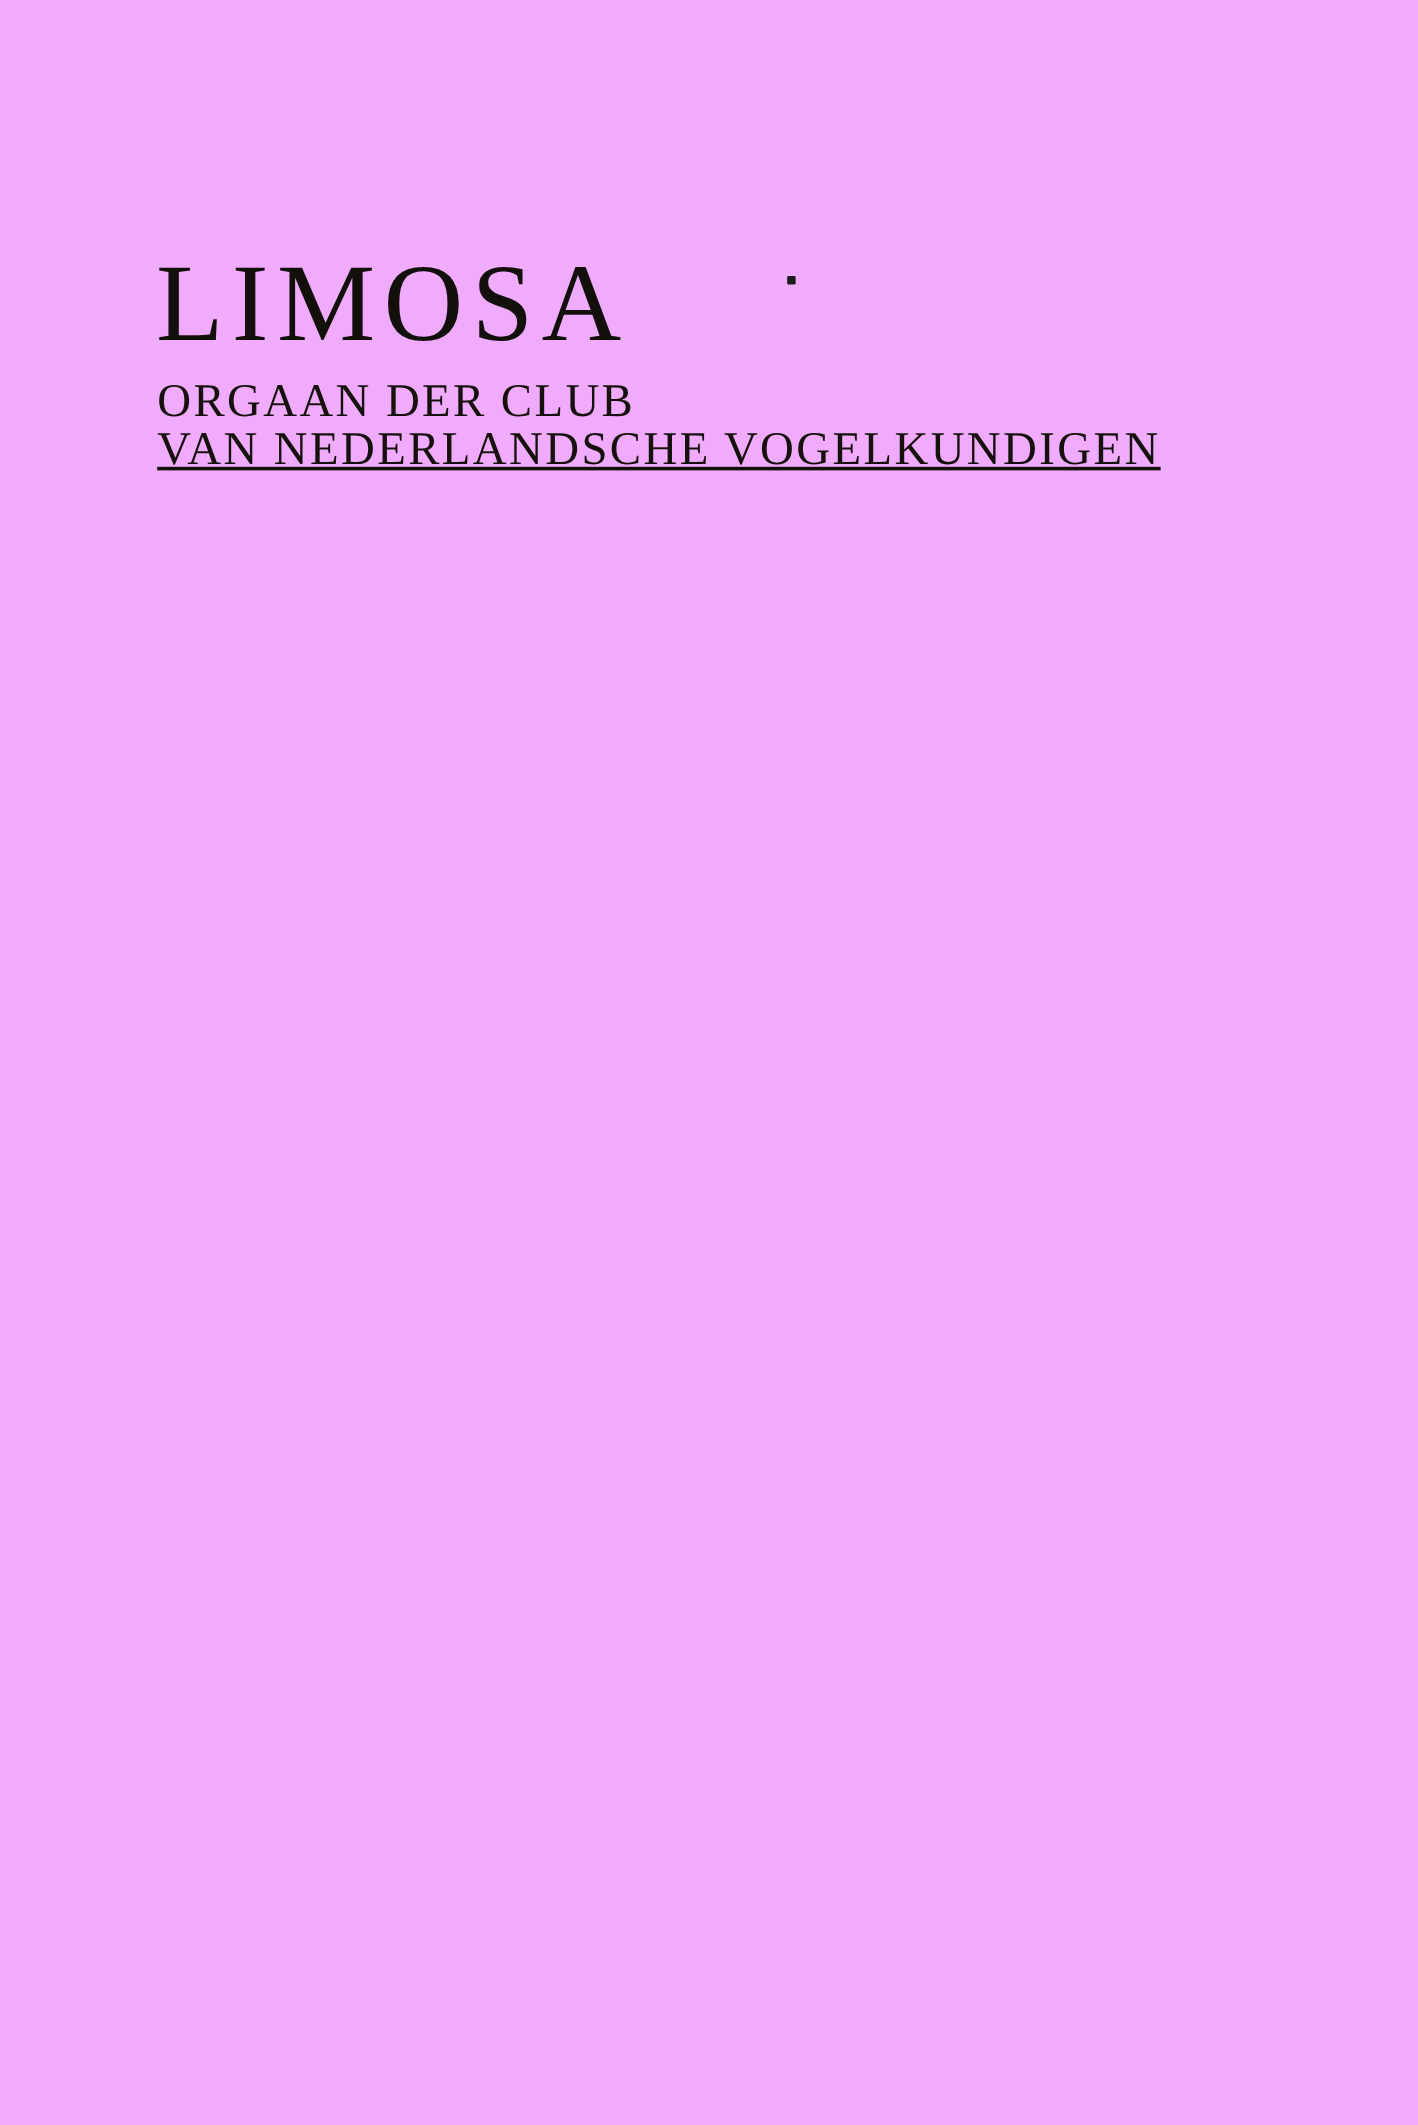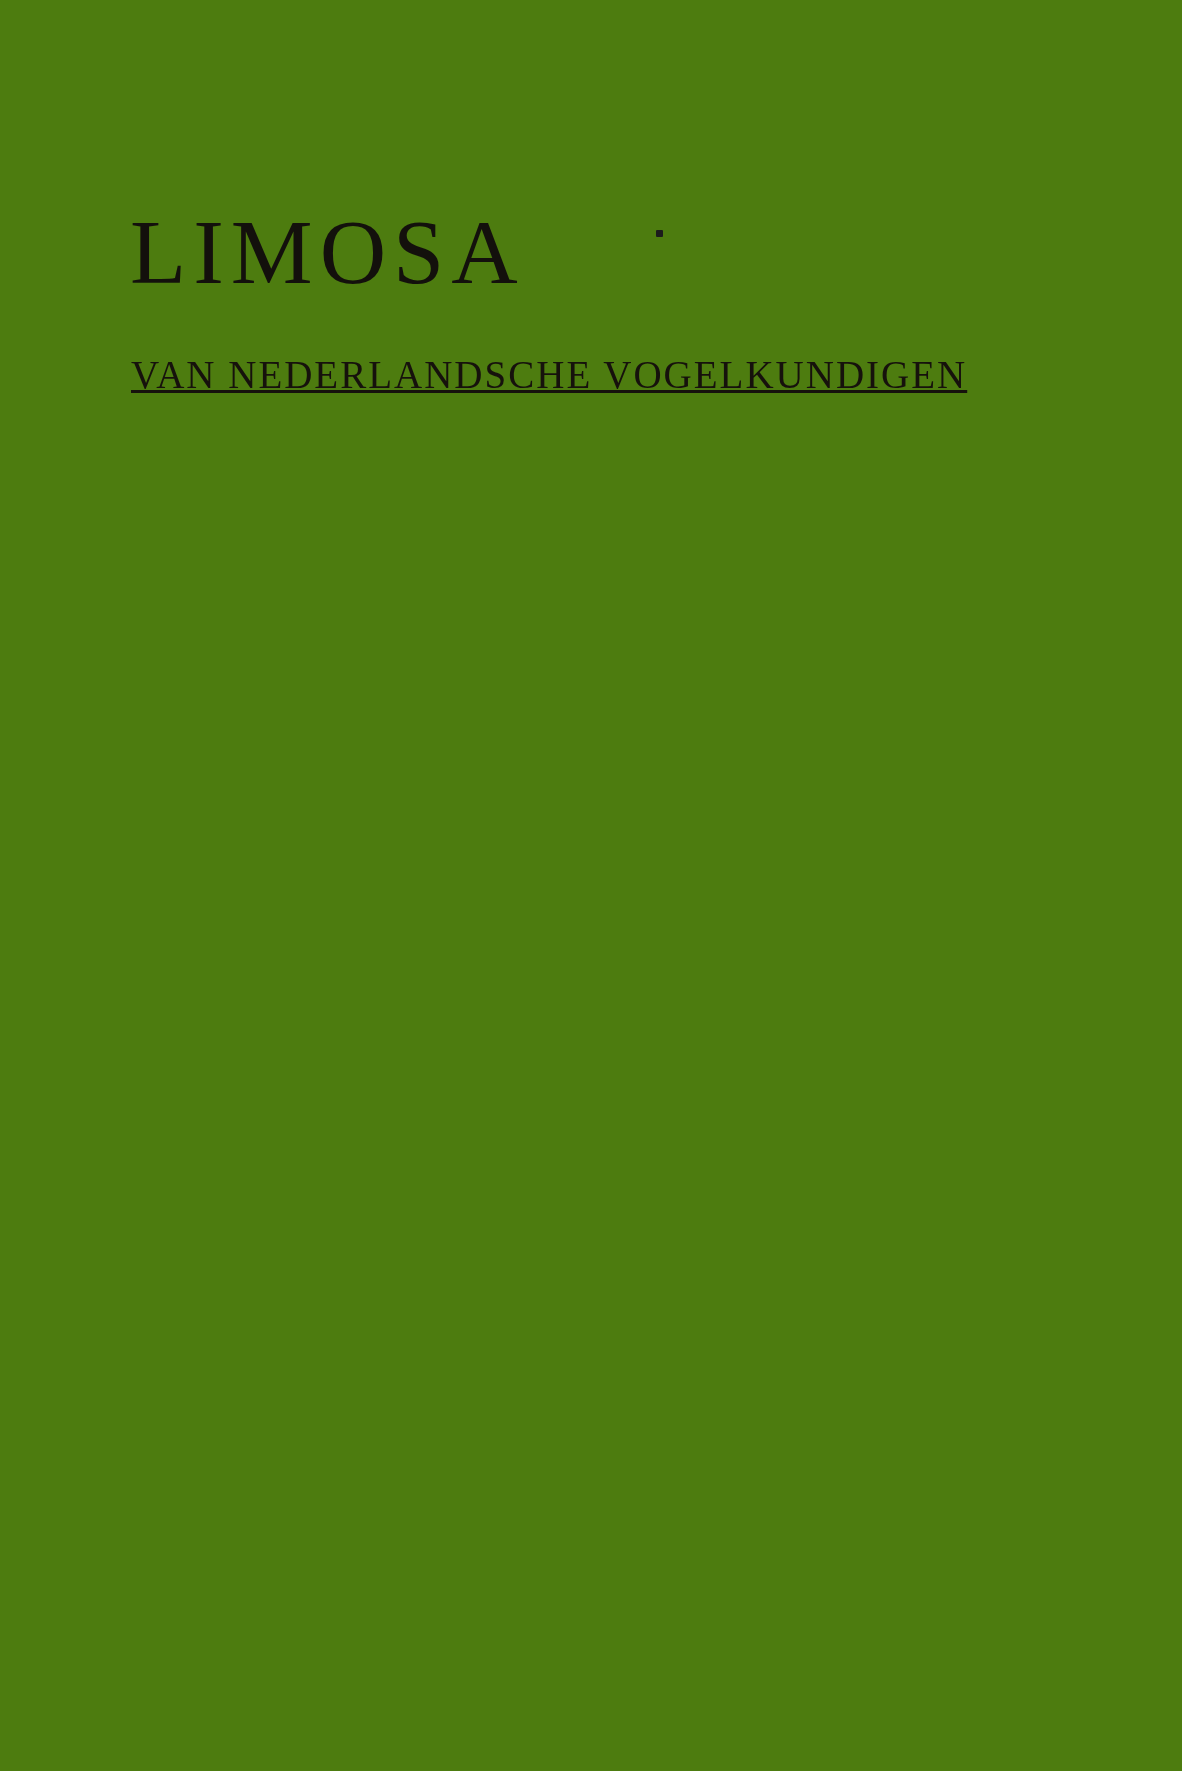--- a/index.html
+++ b/index.html
@@ -4,21 +4,21 @@
 <style>
   html, body {
     margin: 0;
     padding: 0;
     background: #ffffff;
   }
   .page {
     position: relative;
     width: 1182px;
     height: 1771px;
-    background: #4d7c0f;
+    background: #f0abfc;
     overflow: hidden;
     font-family: "Liberation Serif", "DejaVu Serif", serif;
   }
   .masthead {
     position: absolute;
     left: 0;
     top: 0;
     width: 100%;
     height: 420px;
   }
@@ -57,15 +57,16 @@
     border-radius: 1px;
   }
 </style>
 </head>
 <body>
 
 <div class="page">
   <div class="masthead">
     <h1 class="journal-title">LIMOSA</h1>
     <span class="ink-speck"></span>
+    <p class="journal-subtitle subtitle-line-1">ORGAAN DER CLUB</p>
     <p class="journal-subtitle subtitle-line-2">VAN NEDERLANDSCHE VOGELKUNDIGEN</p>
   </div>
 </div>
 
 </body></html>

